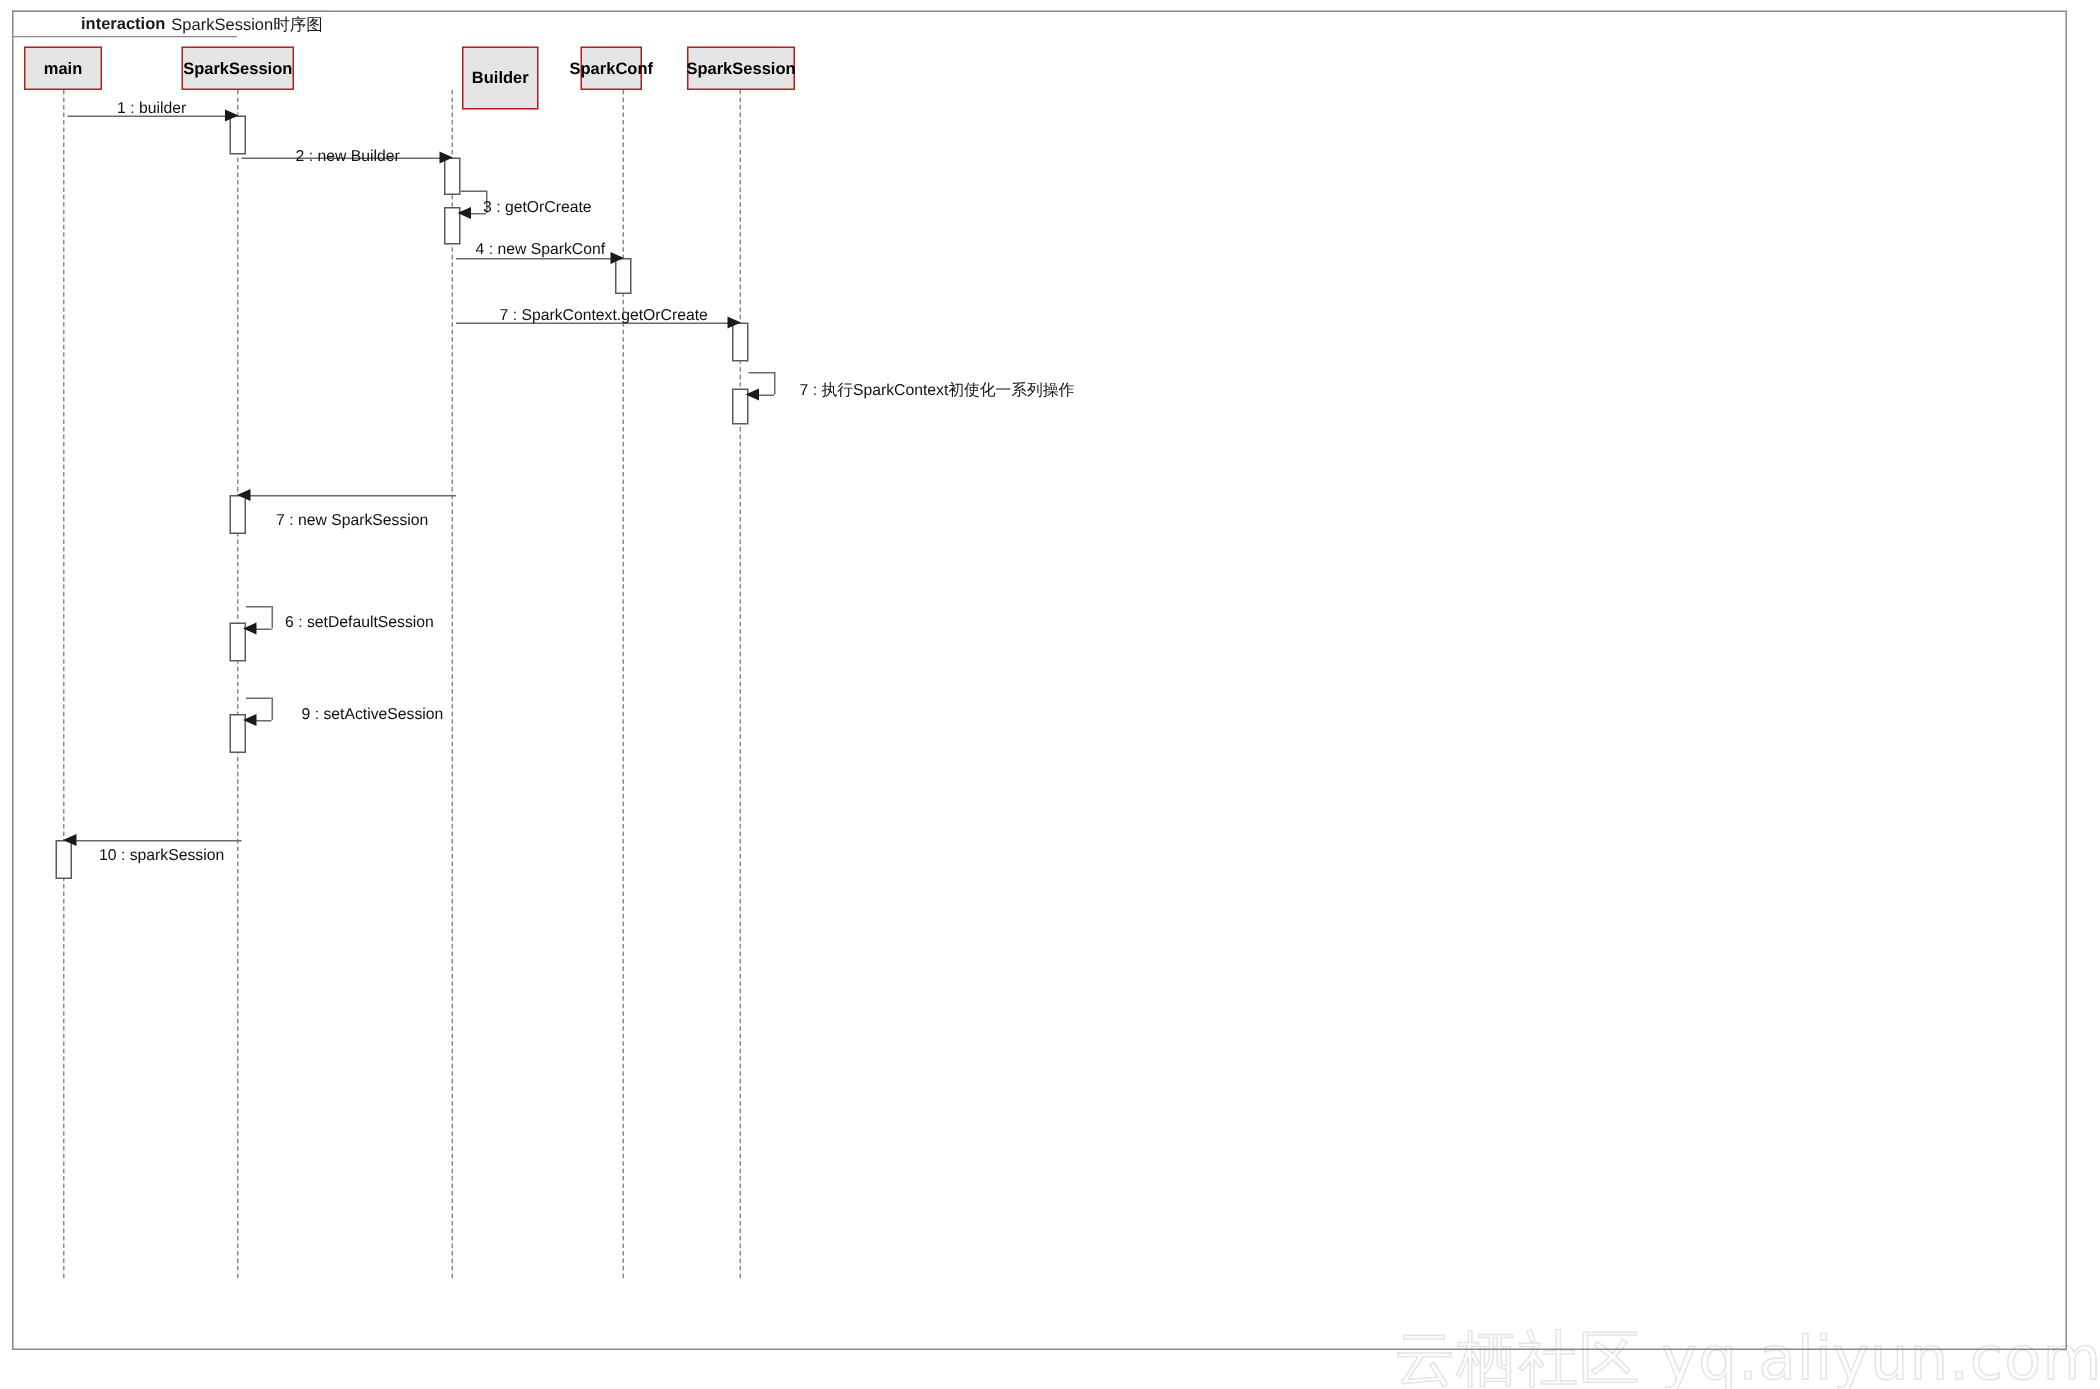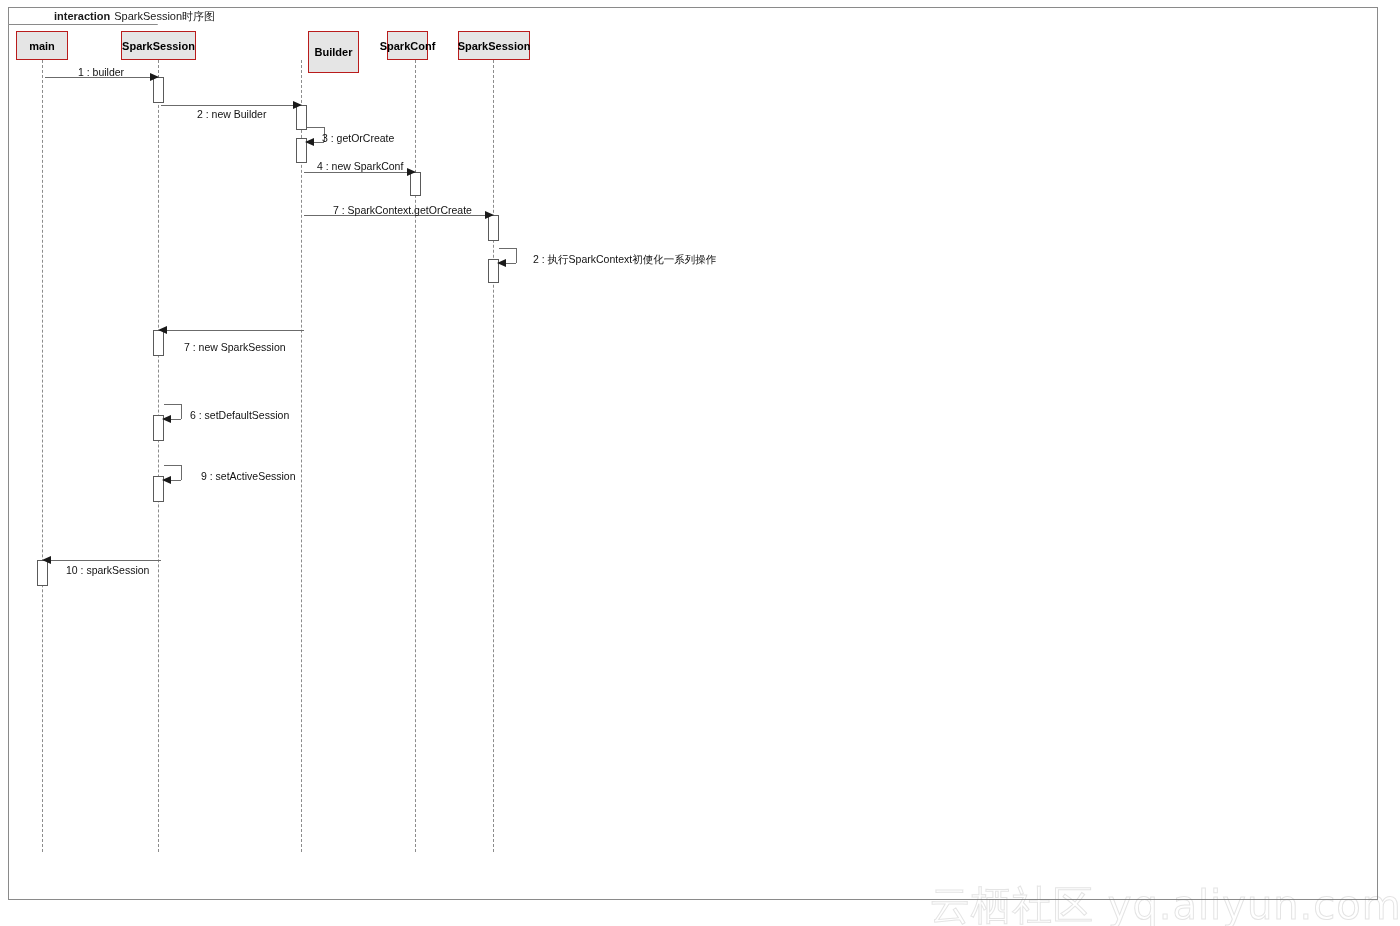--- a/index.html
+++ b/index.html
@@ -168,37 +168,37 @@
         <span>SparkSession</span>
       </div>
       <div class="lifeline-stem" style="left: 493px; top: 60px; height: 792px;"></div>
     </div>
   <div id="messages-layer">
       <div class="msg-line" style="left: 45px; top: 77px; width: 109px;"></div>
       <div class="arrow-r" style="left: 150px; top: 73px;"></div>
       <div class="msg-label" style="left: 78px; top: 66px; text-align: center;">1 : builder</div>
       <div class="msg-line" style="left: 161px; top: 105px; width: 136px;"></div>
       <div class="arrow-r" style="left: 293px; top: 101px;"></div>
-      <div class="msg-label" style="left: 197px; top: 108px;">2 : new Builder</div>
+      <div class="msg-label" style="left: 197px; top: 98px;">2 : new Builder</div>
       <div class="msg-line" style="left: 306.5px; top: 127px; width: 17px;"></div>
       <div class="msg-vline" style="left: 323.5px; top: 127px; height: 15px;"></div>
       <div class="msg-line" style="left: 307.5px; top: 142px; width: 16px;"></div>
       <div class="arrow-l" style="left: 304.5px; top: 138px;"></div>
       <div class="msg-label" style="left: 322px; top: 132px;">3 : getOrCreate</div>
       <div class="msg-line" style="left: 304px; top: 172px; width: 107px;"></div>
       <div class="arrow-r" style="left: 407px; top: 168px;"></div>
       <div class="msg-label" style="left: 317px; top: 160px;">4 : new SparkConf</div>
       <div class="msg-line" style="left: 304px; top: 215px; width: 185px;"></div>
       <div class="arrow-r" style="left: 485px; top: 211px;"></div>
       <div class="msg-label" style="left: 333px; top: 204px;">7 : SparkContext.getOrCreate</div>
       <div class="msg-line" style="left: 498.5px; top: 248px; width: 17px;"></div>
       <div class="msg-vline" style="left: 515.5px; top: 248px; height: 15px;"></div>
       <div class="msg-line" style="left: 499.5px; top: 263px; width: 16px;"></div>
       <div class="arrow-l" style="left: 496.5px; top: 259px;"></div>
-      <div class="msg-label" style="left: 533px; top: 253px;">2 : 执行SparkContext初使化一系列操作</div>
+      <div class="msg-label" style="left: 533px; top: 253px;">7 : 执行SparkContext初使化一系列操作</div>
       <div class="msg-line" style="left: 162px; top: 330px; width: 142px;"></div>
       <div class="arrow-l" style="left: 158px; top: 326px;"></div>
       <div class="msg-label" style="left: 184px; top: 341px;">7 : new SparkSession</div>
       <div class="msg-line" style="left: 163.5px; top: 404px; width: 17px;"></div>
       <div class="msg-vline" style="left: 180.5px; top: 404px; height: 15px;"></div>
       <div class="msg-line" style="left: 164.5px; top: 419px; width: 16px;"></div>
       <div class="arrow-l" style="left: 161.5px; top: 415px;"></div>
       <div class="msg-label" style="left: 190px; top: 409px;">6 : setDefaultSession</div>
       <div class="msg-line" style="left: 163.5px; top: 465px; width: 17px;"></div>
       <div class="msg-vline" style="left: 180.5px; top: 465px; height: 15px;"></div>

